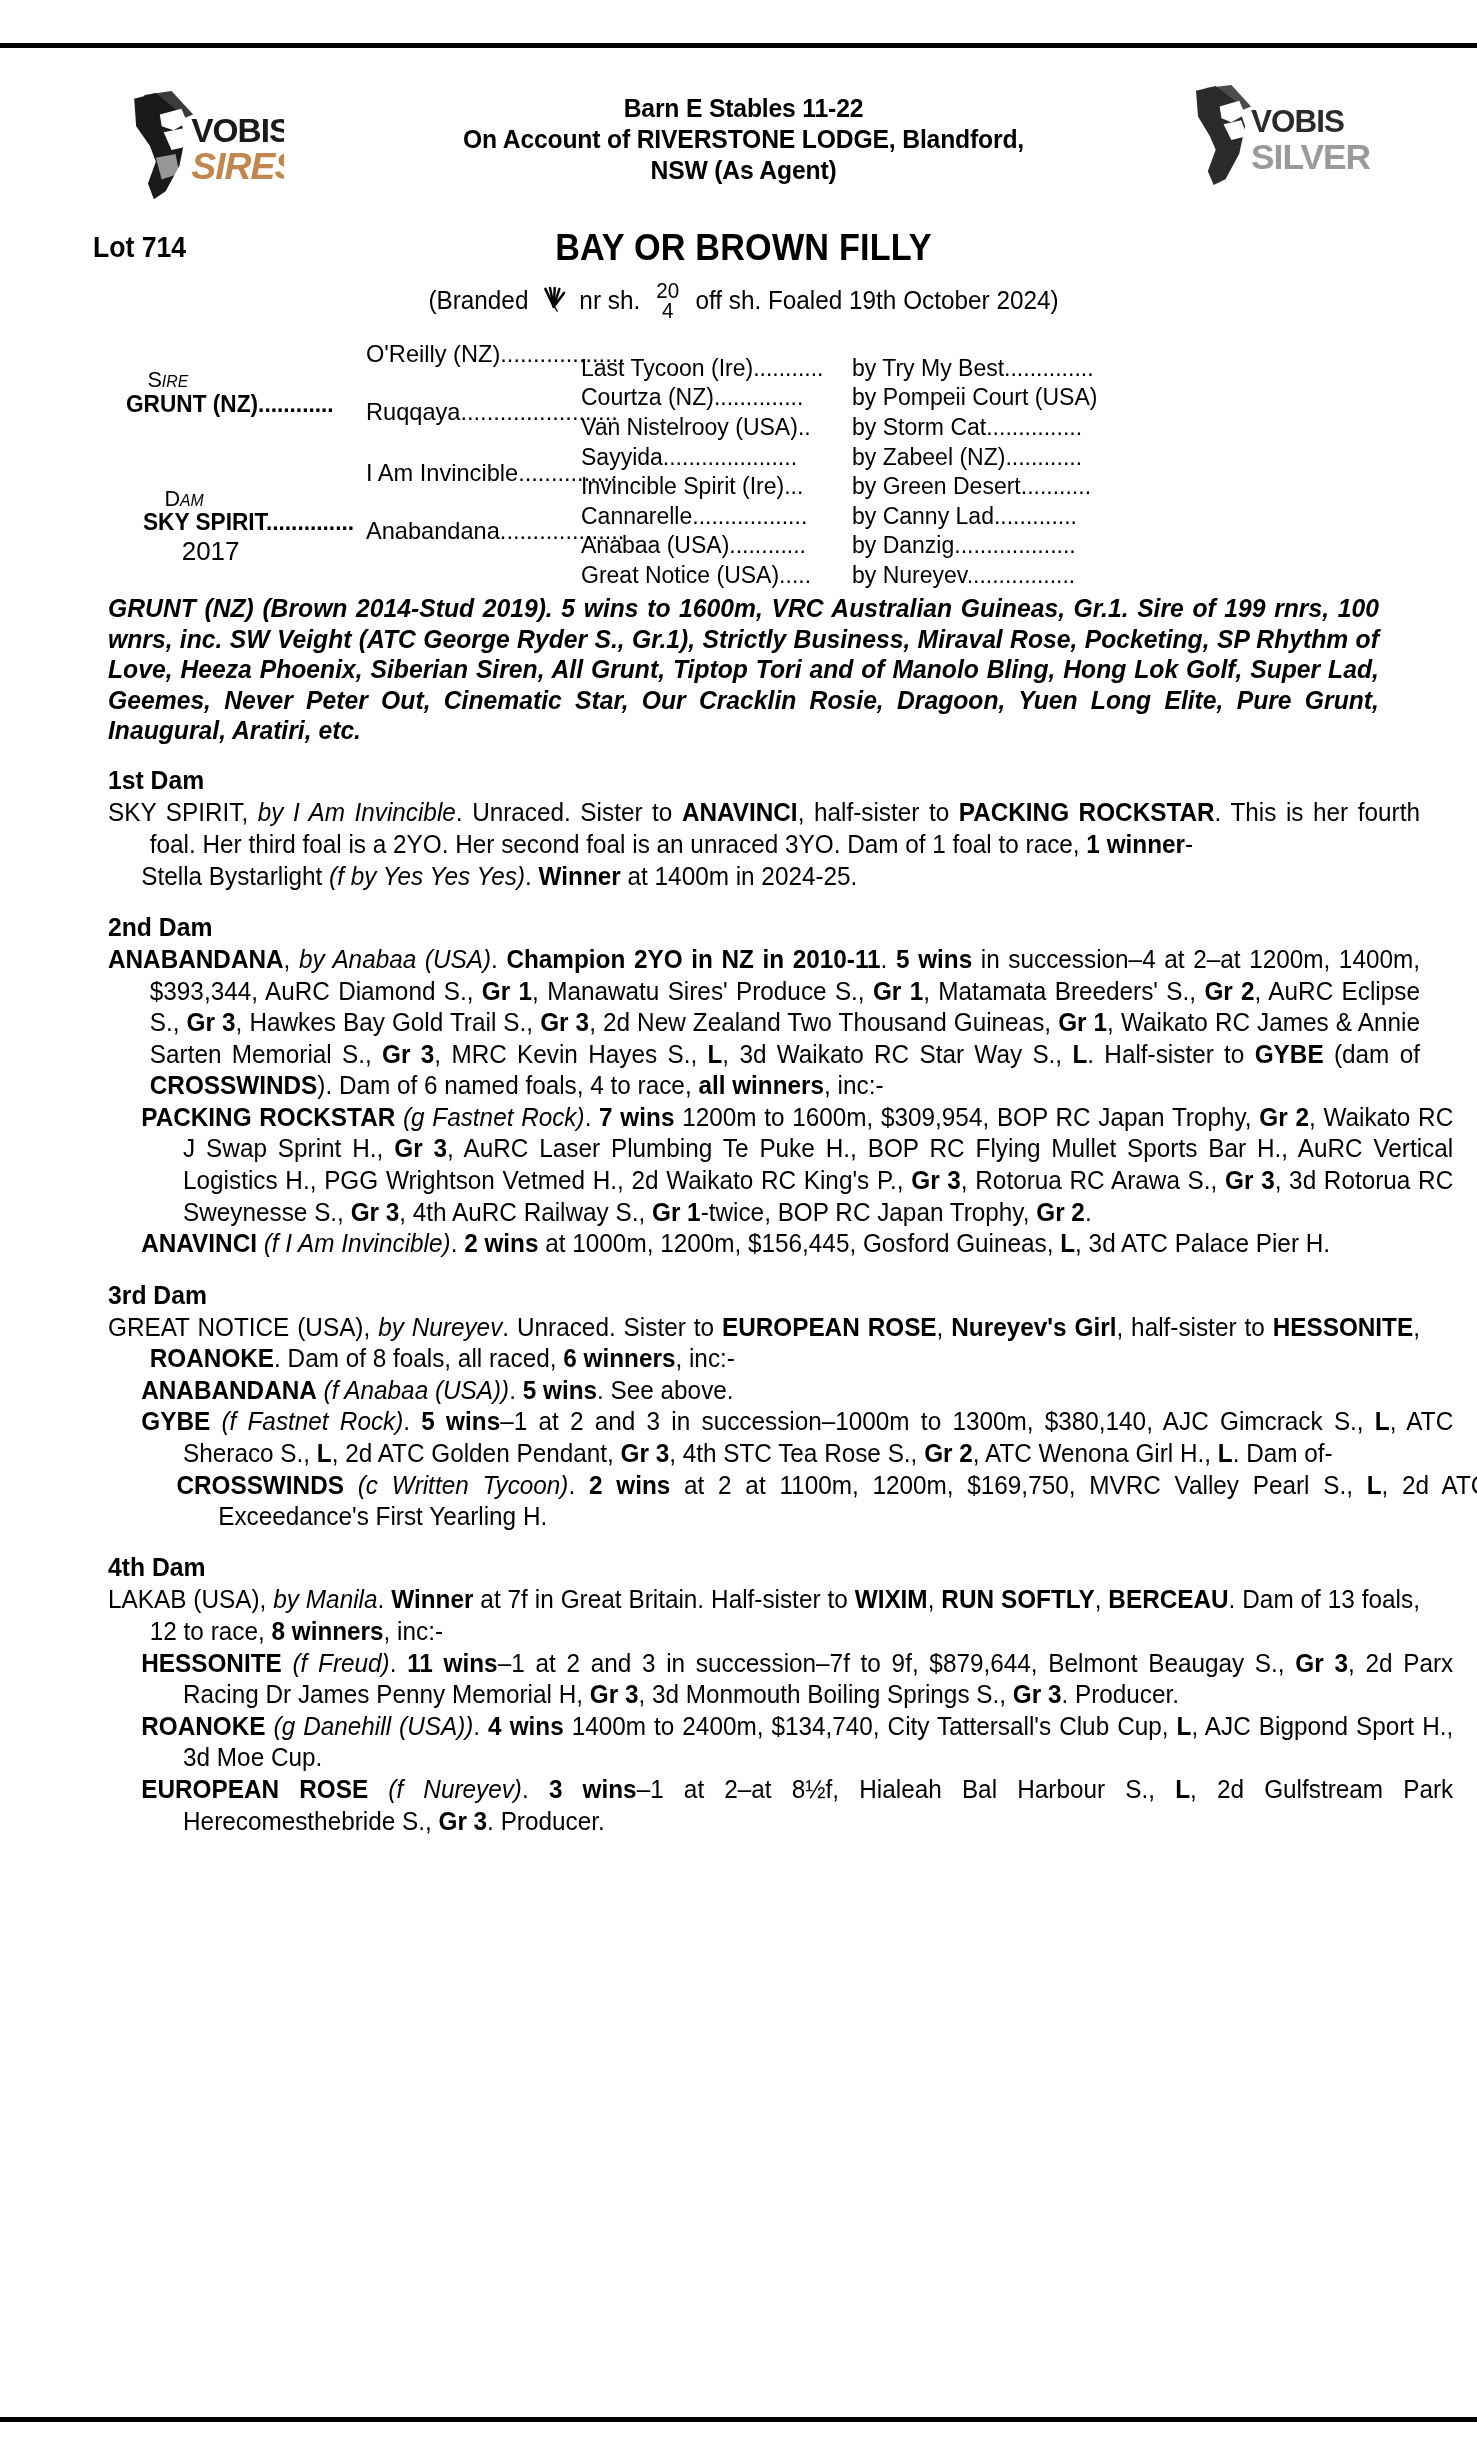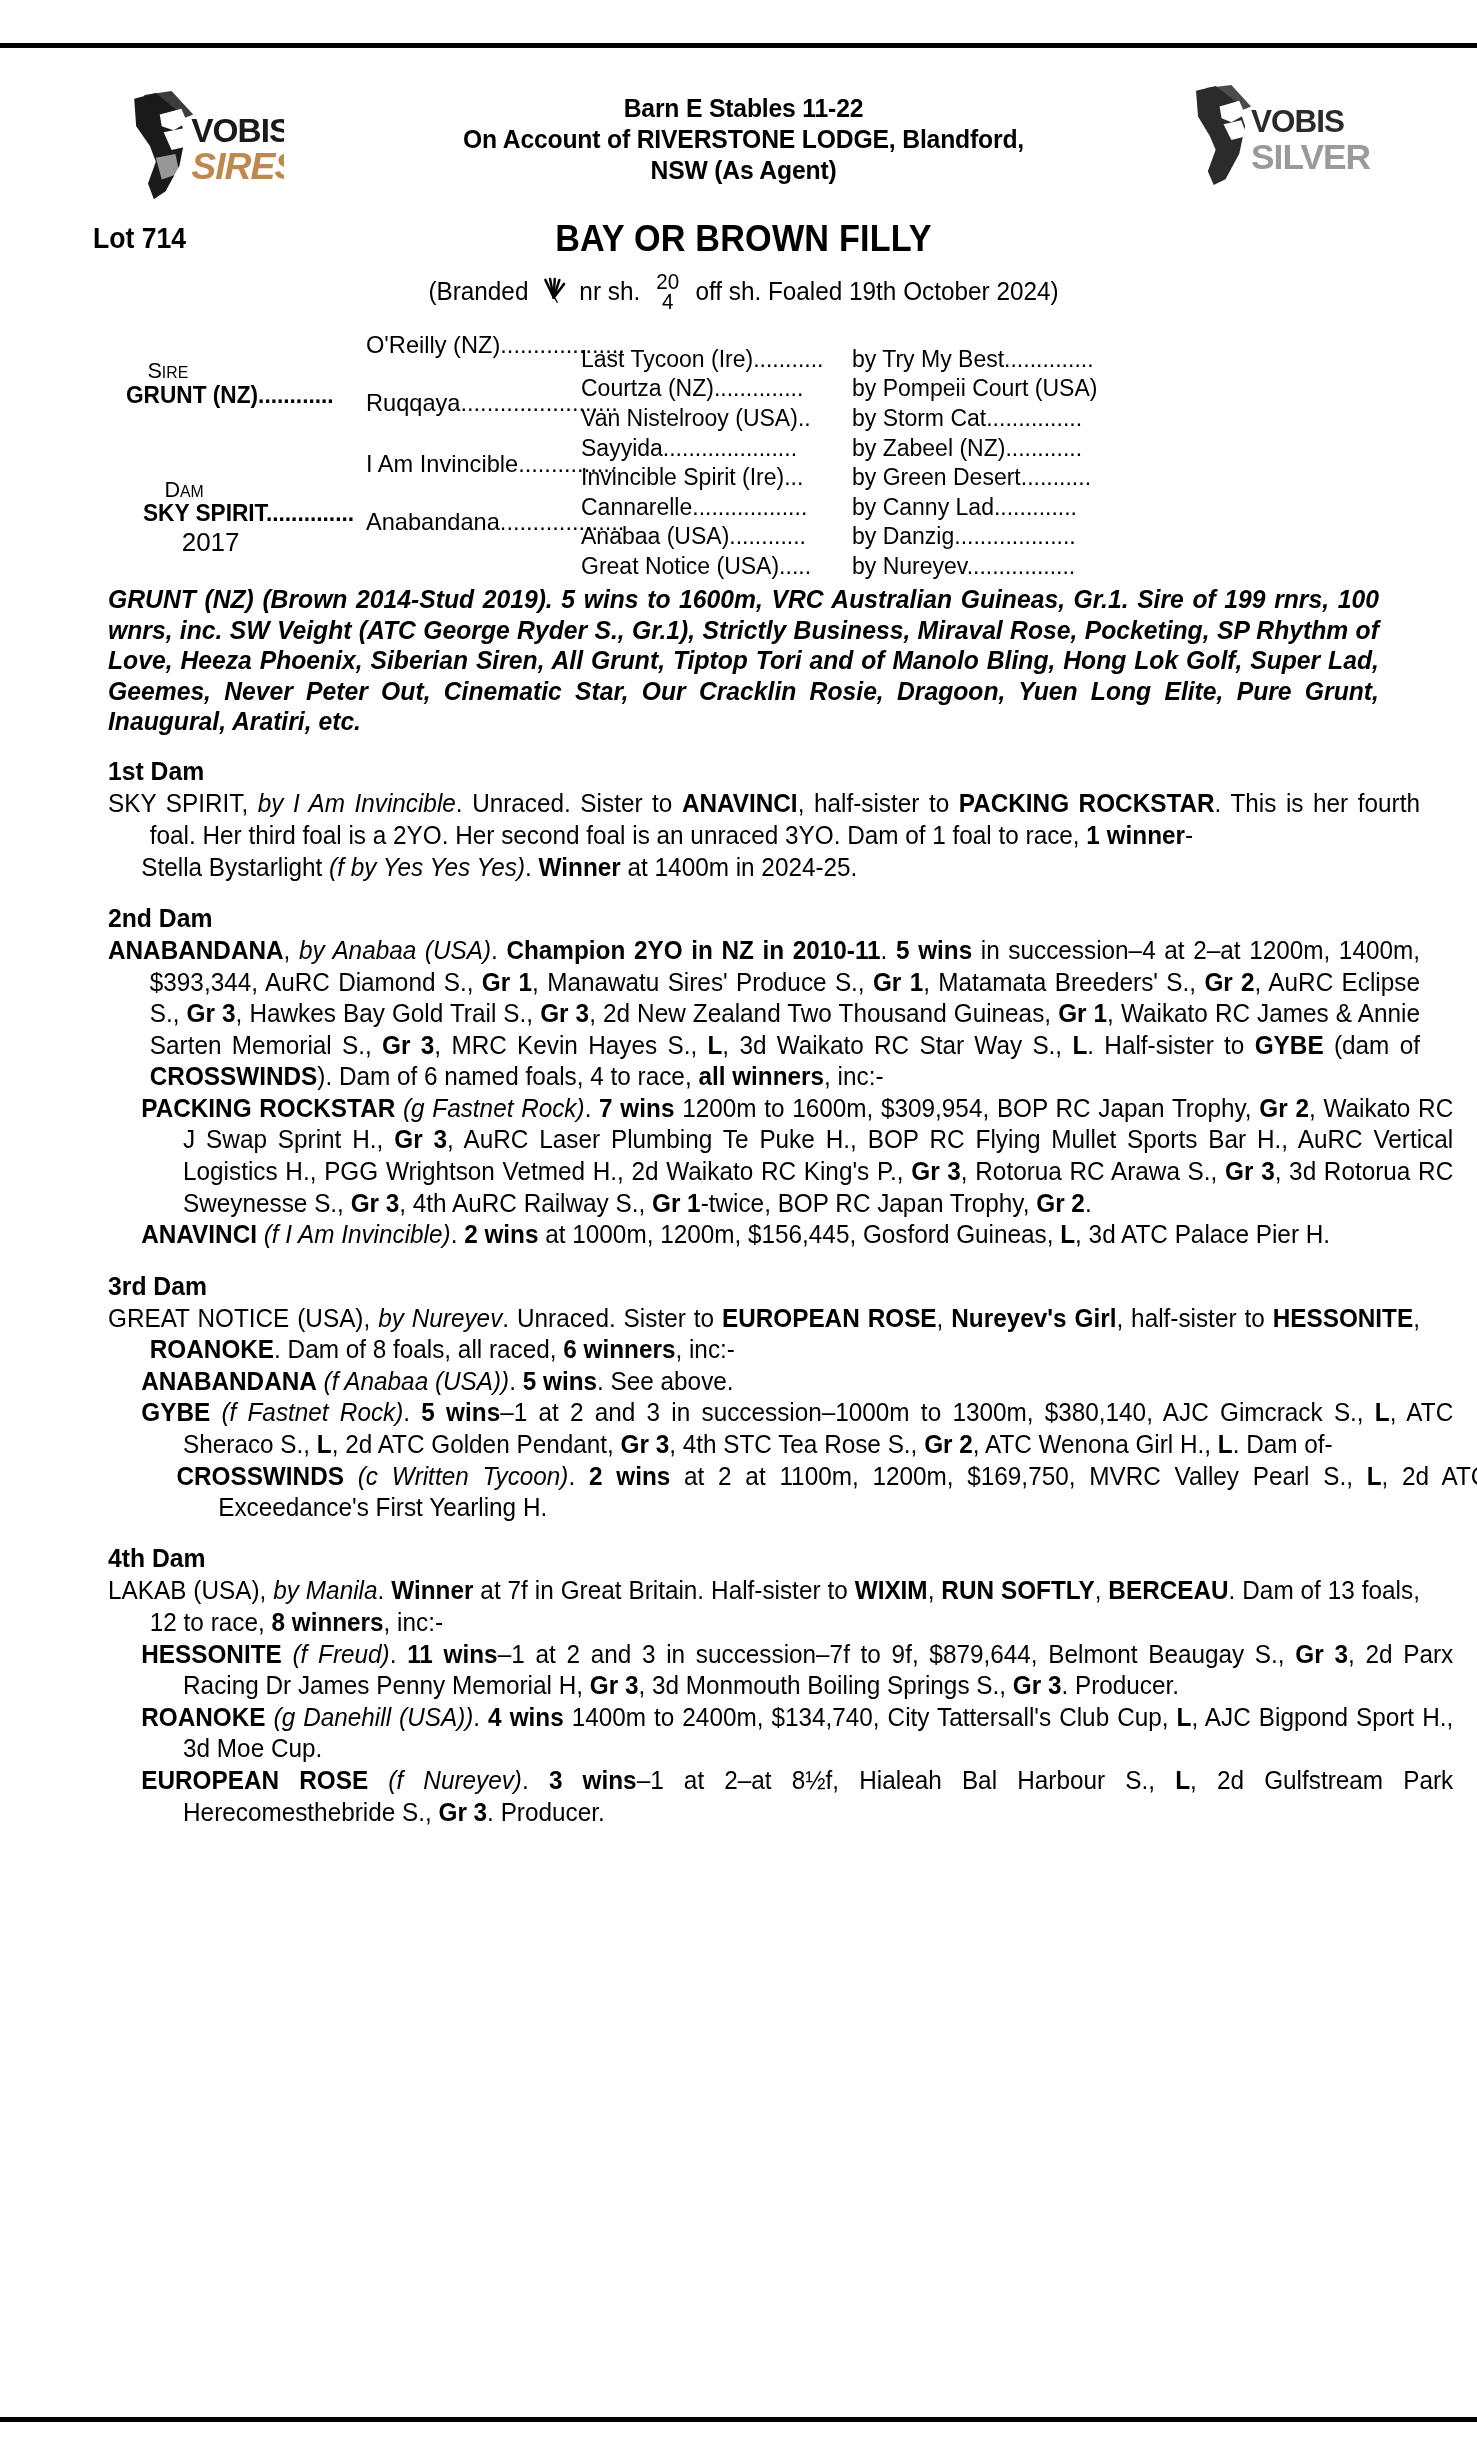--- a/index.html
+++ b/index.html
@@ -48,21 +48,21 @@
     line-height:1.17;
     letter-spacing:-0.2px;
     width:867px;
     margin:0 auto;
     transform:scaleX(0.93);
   }
 
   .lot-row{
     position:relative;
     height:51px;
-    margin-top:4px;
+    margin-top:13px;
   }
   .lot-no{
     position:absolute;left:-14.8px;top:3.9px;
     font-weight:bold;font-size:28.6px;
     transform:scaleX(0.93);
     transform-origin:left center;
   }
   .horse-title{
     text-align:center;
     font-weight:bold;
@@ -103,21 +103,21 @@
   .ped-col1{position:absolute;left:17.7px;top:0;width:231px;}
   .ped-col2{position:absolute;left:258px;top:0;width:215px;}
   .ped-col3{position:absolute;left:473px;top:0;width:798px;}
 
   .sire-label,.dam-label{
     font-variant:small-caps;
     font-size:21.7px;
     padding-left:21.7px;
     line-height:1.0;
   }
-  .sire-label span,.dam-label span{font-size:15.8px;}
+  .sire-label span,.dam-label span{font-size:15.8px;font-style:italic;}
   .parent-name{
     font-weight:bold;font-size:23.6px;
     white-space:nowrap;
     transform:scaleX(0.96);
     transform-origin:left center;
   }
   .dam-year{padding-left:39px;font-size:26px;}
   .blk-sire{position:absolute;top:31.5px;left:0;}
   .blk-dam{position:absolute;top:150px;left:17px;}
 

